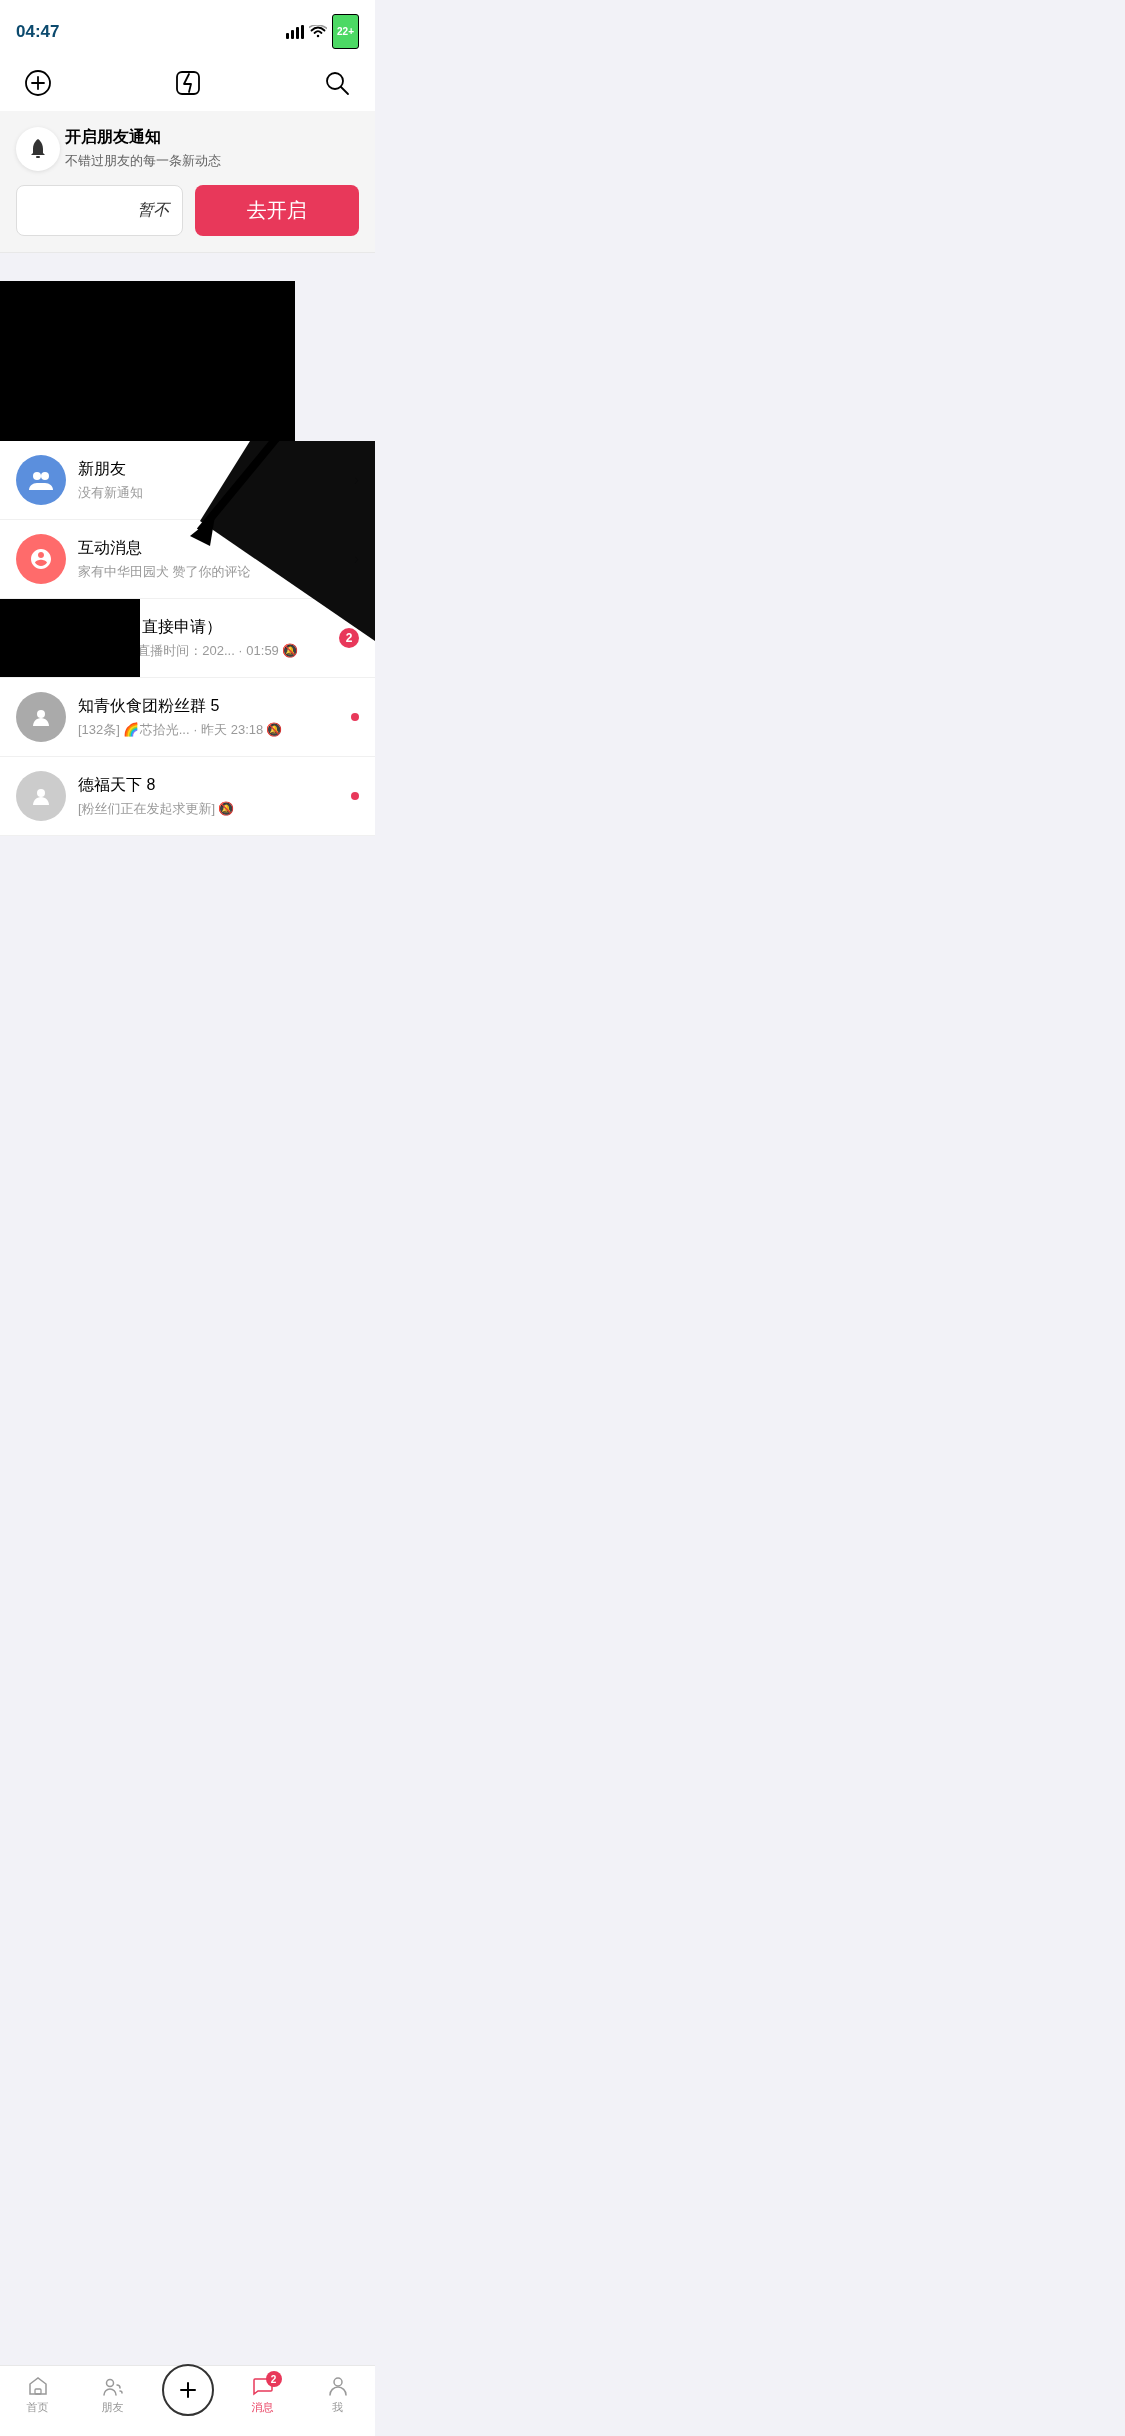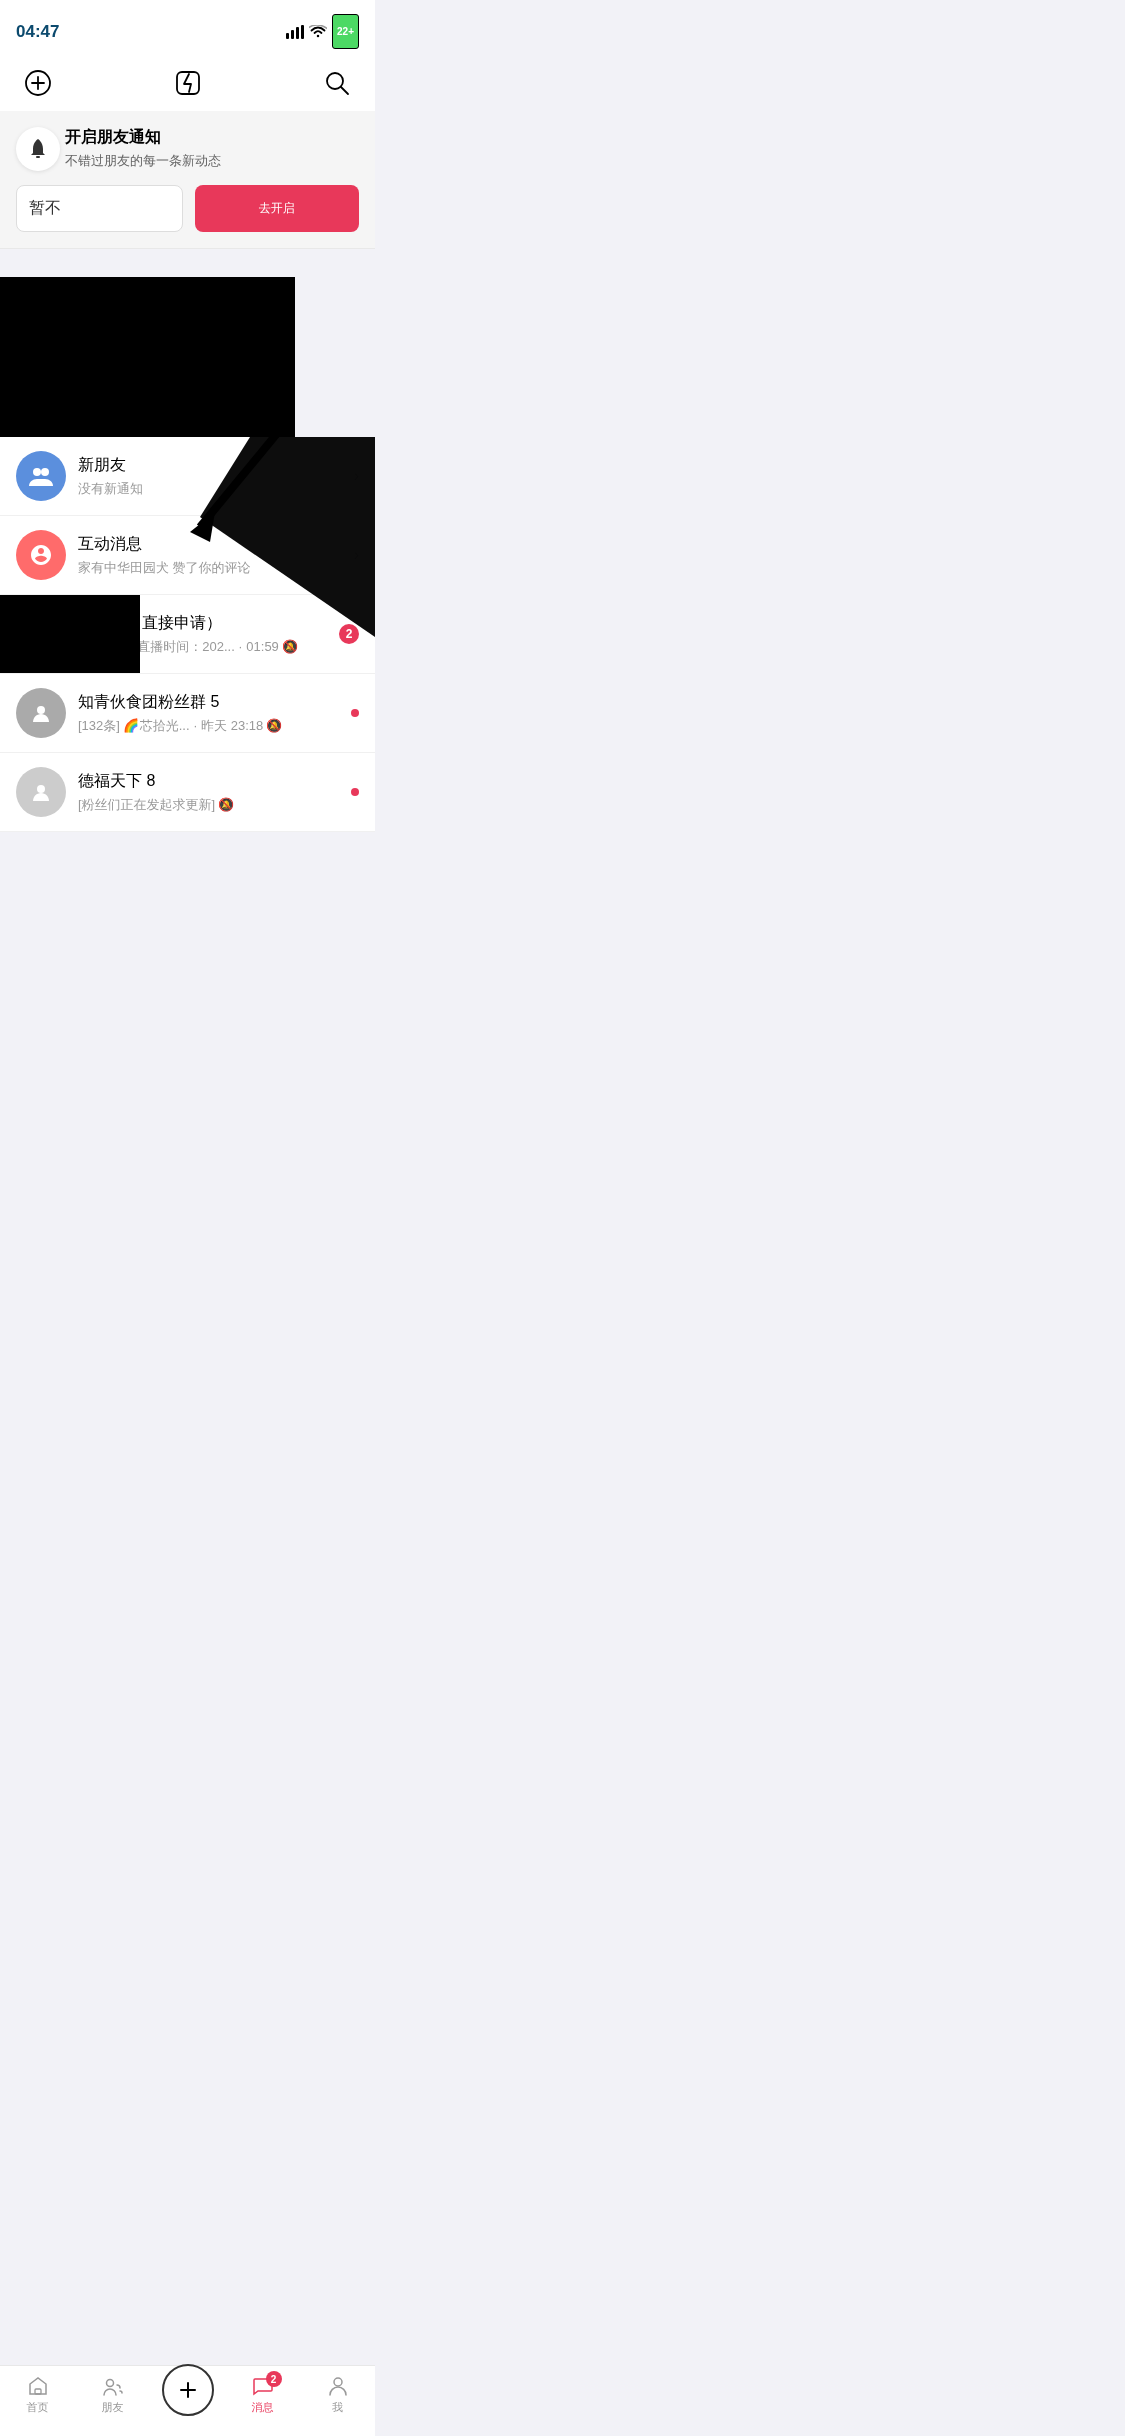--- a/index.html
+++ b/index.html
@@ -102,30 +102,31 @@
       gap: 12px;
     }
     .btn-decline {
       flex: 1;
       padding: 12px;
       background: white;
       border: 1px solid #ddd;
       border-radius: 8px;
       font-size: 16px;
       color: #333;
-      text-align: left;
+      text-align: right;
       cursor: pointer;
+      font-style: italic;
     }
     .btn-accept {
       flex: 1;
       padding: 12px;
       background: #e8385a;
       border: none;
       border-radius: 8px;
-      font-size: 12px;
+      font-size: 20px;
       color: white;
       text-align: center;
       cursor: pointer;
     }
 
     
     .black-image {
       background: #000;
       width: 295px;
       height: 160px;

